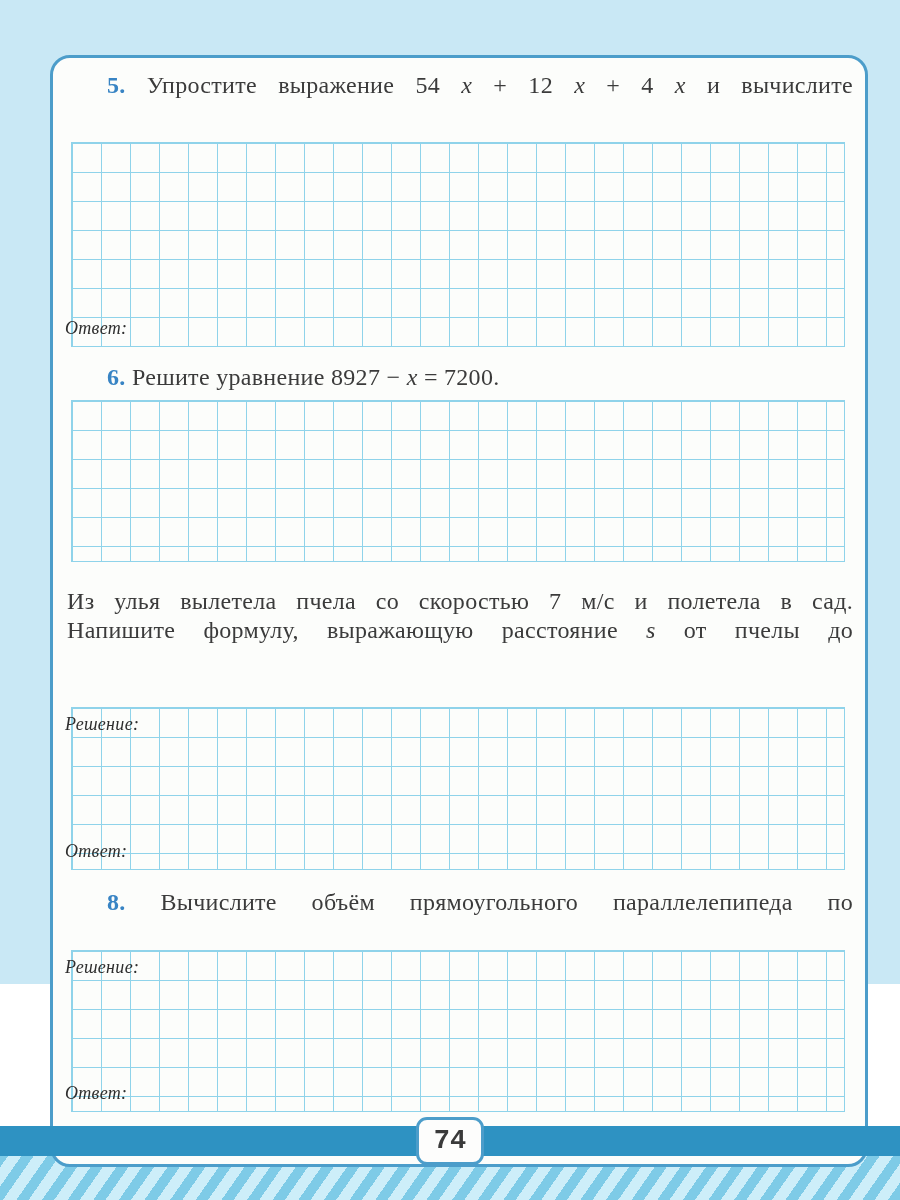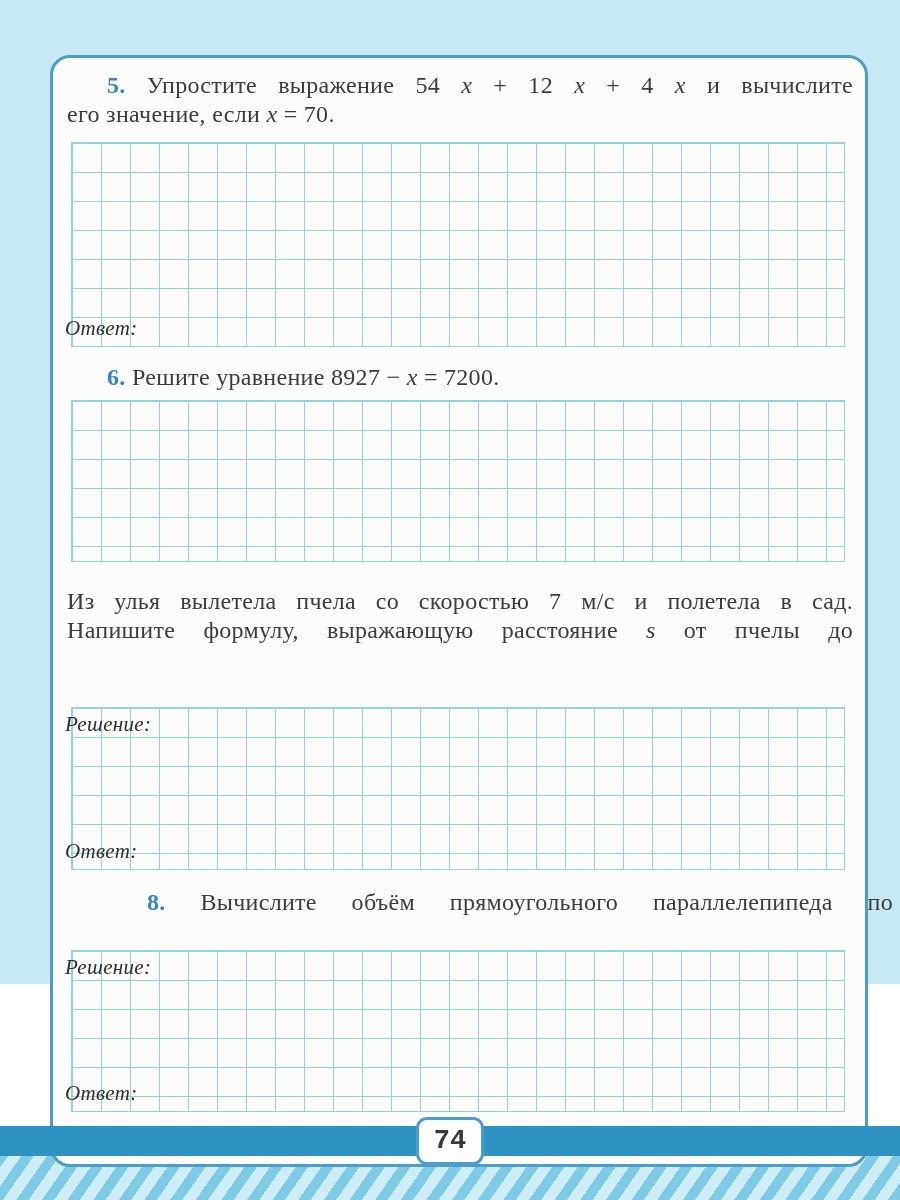--- a/index.html
+++ b/index.html
@@ -67,28 +67,28 @@
     z-index: 1;
   }
   #grid-p5 { top: 84px;  height: 203px; }
   #grid-p6 { top: 342px; height: 160px; }
   #grid-p7 { top: 649px; height: 161px; }
   #grid-p8 { top: 892px; height: 160px; }
 
   #text-p5 { top: 13px;  }
   #text-p6 { top: 305px; }
   #text-p7 { top: 529px; }
-  #text-p8 { top: 830px; margin-left: 40px; }
+  #text-p8 { top: 830px; }
 
   
   .wlabel {
     position: absolute;
     left: 12px;
     font-style: italic;
-    font-size: 21px;
+    font-size: 18px;
     line-height: 30px;
     color: #2e2e2e;
     z-index: 2;
     letter-spacing: 0.3px;
   }
   #ans-p5 { top: 255px; }
   #sol-p7 { top: 651px; }
   #ans-p7 { top: 778px; }
   #sol-p8 { top: 894px; }
   #ans-p8 { top: 1020px; }
@@ -122,21 +122,20 @@
 <body>
 
 <div class="bg">
 
   <div class="stripes"></div>
 
   <div class="page">
 
     <div class="ptext" id="text-p5">
         <div class="pline first"><span class="pnum">5.</span><span> Упростите выражение 54 </span><i>x</i><span> + 12 </span><i>x</i><span> + 4 </span><i>x</i><span> и вычислите</span></div>
-        <div class="pline last"><span>его значение, если </span><i>x</i><span> = 70.</span></div>
       </div>
     <div class="grid" id="grid-p5"></div>
     <div class="wlabel" id="ans-p5">Ответ:</div>
 
     <div class="ptext" id="text-p6">
         <div class="pline first last"><span class="pnum">6.</span><span> Решите уравнение 8927 − </span><i>x</i><span> = 7200.</span></div>
       </div>
     <div class="grid" id="grid-p6"></div>
 
     <div class="ptext" id="text-p7">

